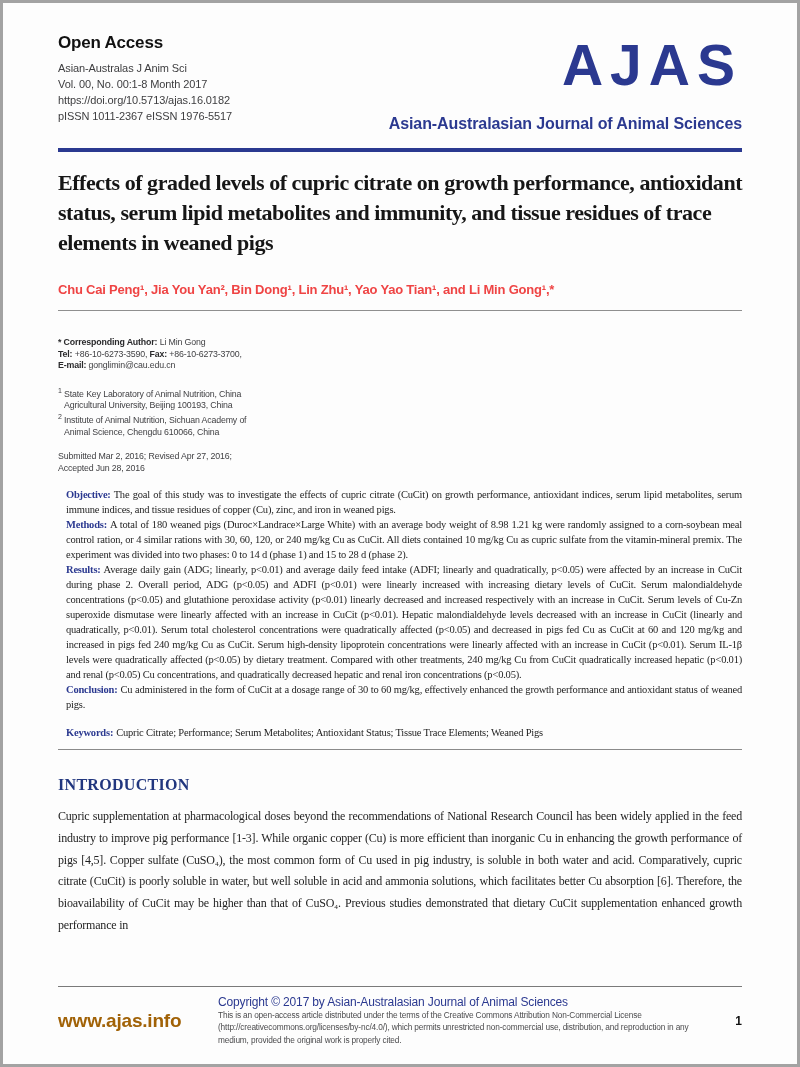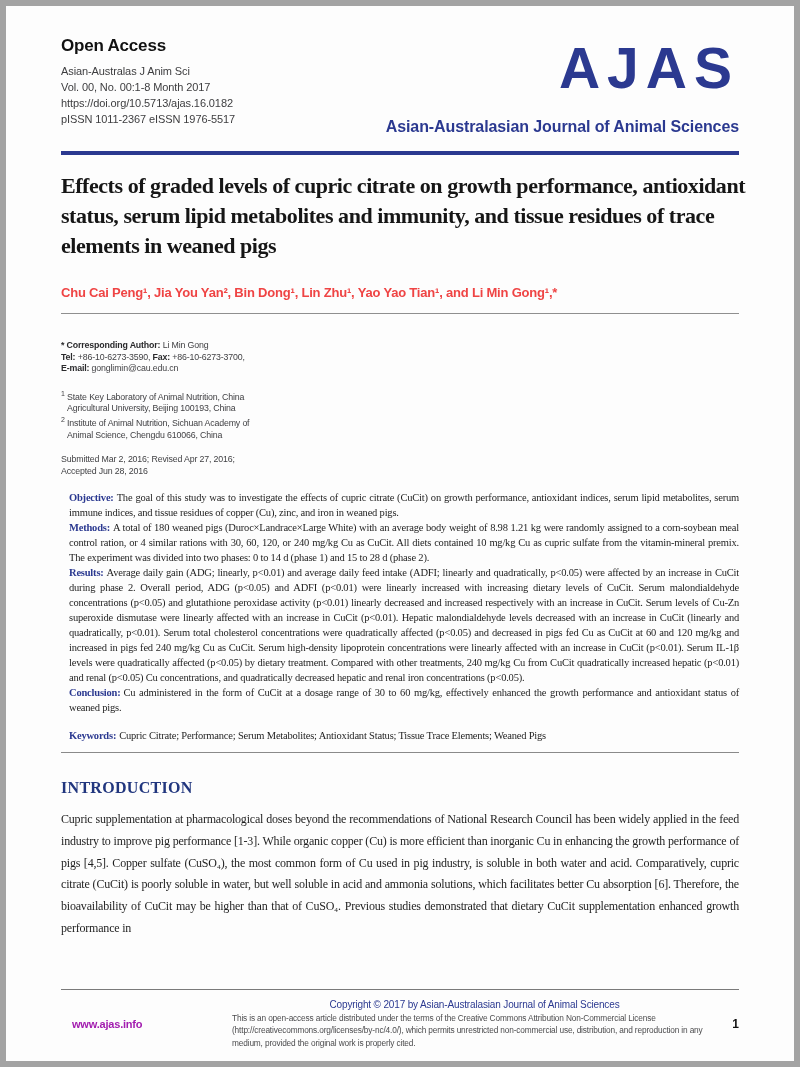--- a/index.html
+++ b/index.html
@@ -1,19 +1,19 @@
 <!DOCTYPE html>
 <html><head>
 <meta charset="utf-8">
 <style>
   * { margin:0; padding:0; box-sizing:border-box; }
   html,body { background:#e9e9e9; }
   .page {
     position:relative; width:800px; height:1067px; margin:0 auto;
-    background:#fdfdfd; border:6px solid #a3a3a3; overflow:hidden;
+    background:#fdfdfd; border:3px solid #a3a3a3; overflow:hidden;
     font-family:"Liberation Serif","DejaVu Serif",serif; color:#1f1f1f;
   }
   .content { padding:30px 55px 0 55px; }
 
   
   .header { display:flex; justify-content:space-between; align-items:flex-start; height:111px; }
   .header-left { font-family:"Liberation Sans","DejaVu Sans",sans-serif; }
   .open-access { font-size:17px; font-weight:bold; color:#111; margin-bottom:7px; letter-spacing:-0.2px; }
   .journal-line { font-size:11px; line-height:16px; color:#3d3d3f; letter-spacing:-0.1px; }
   .logo-block { text-align:right; padding-top:2px; }
@@ -66,23 +66,23 @@
     text-align:justify; color:#1e1e1e;
   }
 
   
   .footer {
     position:absolute; left:55px; right:55px; top:983px;
     border-top:1px solid #7a7a7a; padding-top:9px;
     display:flex; align-items:stretch;
     font-family:"Liberation Sans","DejaVu Sans",sans-serif;
   }
-  .site { width:160px; flex:none; align-self:center; font-size:11px; font-weight:bold; color:#a21caf; letter-spacing:-0.2px;margin-left:11px; }
+  .site { width:160px; flex:none; align-self:center; font-size:19px; font-weight:bold; color:#a16207; letter-spacing:-0.2px; }
   .license-block { width:485px; flex:none; }
-  .copyright-line { font-size:10px; line-height:12.5px; color:#2b3990; letter-spacing:-0.15px;text-align:center; }
+  .copyright-line { font-size:12px; line-height:12.5px; color:#2b3990; letter-spacing:-0.15px; }
   .license-text { font-size:8.3px; line-height:12.5px; color:#4c4c4e; letter-spacing:-0.15px; }
   .page-num { margin-left:auto; align-self:center; font-size:12px; font-weight:bold; color:#111; }
 </style>
 </head>
 <body>
 
 <div class="page">
   <div class="content">
 
     <div class="header">

